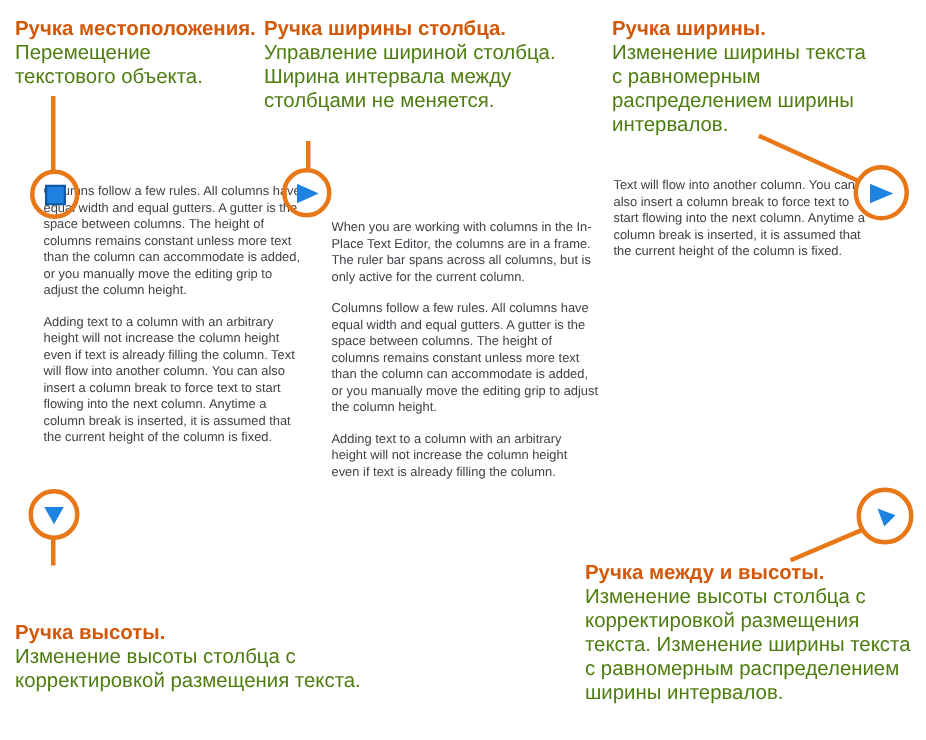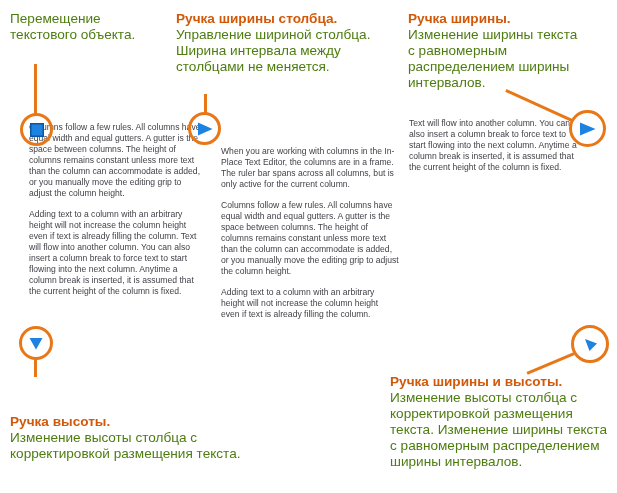--- a/index.html
+++ b/index.html
@@ -67,20 +67,21 @@
   <div class="text-column" style="left:221px; top:122px; width:178px;margin-top:24px;">
     <p>When you are working with columns in the In-Place Text Editor, the columns are in a frame. The ruler bar spans across all columns, but is only active for the current column.</p>
     <p>Columns follow a few rules. All columns have equal width and equal gutters. A gutter is the space between columns. The height of columns remains constant unless more text than the column can accommodate is added, or you manually move the editing grip to adjust the column height.</p>
     <p>Adding text to a column with an arbitrary height will not increase the column height even if text is already filling the column.</p>
   </div>
   <div class="text-column" style="left:409px; top:118px; width:176px;">
     <p>Text will flow into another column. You can also insert a column break to force text to start flowing into the next column. Anytime a column break is inserted, it is assumed that the current height of the column is fixed.</p>
   </div>
 
   <div class="callout-label" style="left:10px; top:11px; width:170px;">
+    <div class="label-heading">Ручка местоположения.</div>
     <div class="label-body">Перемещение
 текстового объекта.</div>
   </div>
 
   <div class="callout-label" style="left:408px; top:11px; width:205px;">
     <div class="label-heading">Ручка ширины.</div>
     <div class="label-body">Изменение ширины текста
 с равномерным
 распределением ширины
 интервалов.</div>
@@ -93,21 +94,21 @@
 столбцами не меняется.</div>
   </div>
 
   <div class="callout-label" style="left:10px; top:378px; width:250px;margin-top:36px;">
     <div class="label-heading">Ручка высоты.</div>
     <div class="label-body">Изменение высоты столбца с
 корректировкой размещения текста.</div>
   </div>
 
   <div class="callout-label" style="left:390px; top:374px; width:227px;">
-    <div class="label-heading">Ручка ширины и высоты.</div>
+    <div class="label-heading">Ручка между и высоты.</div>
     <div class="label-body">Изменение высоты столбца с
 корректировкой размещения
 текста. Изменение ширины текста
 с равномерным распределением
 ширины интервалов.</div>
   </div>
 
   <div class="leader v" style="left:34px; top:64px; height:50px;"></div>
   <div class="leader v" style="left:204px; top:94px; height:20px;"></div>
   <div class="leader d" style="left:506px; top:89px; width:73px; transform:rotate(24.4deg);"></div>

